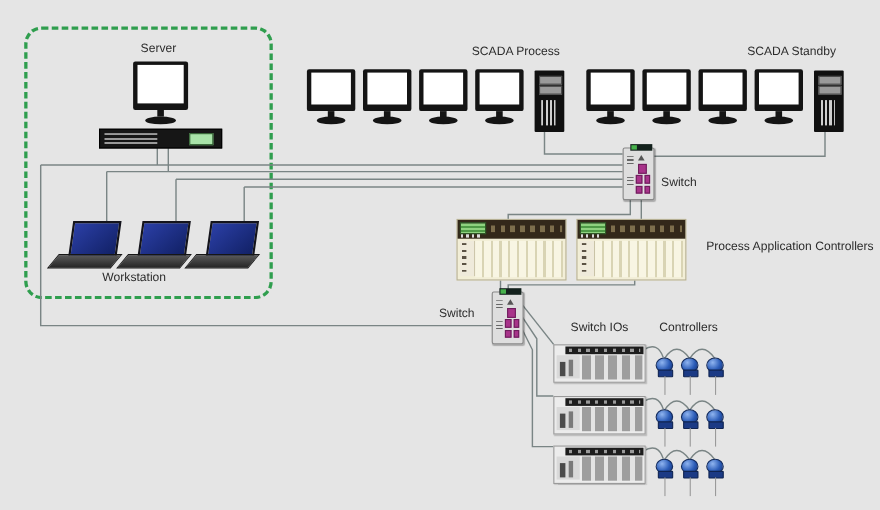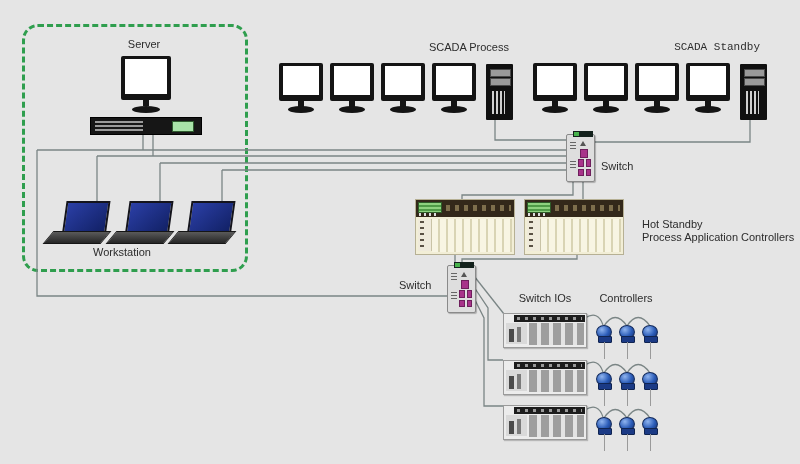--- a/index.html
+++ b/index.html
@@ -133,25 +133,24 @@
     <path d="M604 373 Q615 356 627 373"></path>
     <path d="M627 373 Q638 356 650 373"></path>
     <path d="M585 410 Q598 402 603 417"></path>
     <path d="M604 418 Q615 401 627 418"></path>
     <path d="M627 418 Q638 401 650 418"></path>
   </svg>
 
   <div class="lbl c" style="left:104px;top:38px;width:80px;">Server</div>
   <div class="lbl c" style="left:72px;top:246px;width:100px;">Workstation</div>
   <div class="lbl r" style="left:399px;top:41px;width:110px;">SCADA Process</div>
-  <div class="lbl r" style="left:650px;top:41px;width:110px;font-family:Liberation Mono, monospace;">SCADA Standby</div>
+  <div class="lbl r" style="left:650px;top:41px;width:110px;">SCADA Standby</div>
   <div class="lbl" style="left:601px;top:160px;">Switch</div>
   <div class="lbl" style="left:399px;top:279px;">Switch</div>
   <div class="lbl" style="left:642px;top:218px;">
-    <div>Hot Standby</div>
     <div>Process Application Controllers</div>
   </div>
   <div class="lbl c" style="left:505px;top:292px;width:80px;">Switch IOs</div>
   <div class="lbl c" style="left:592px;top:292px;width:68px;">Controllers</div>
 
   <div class="node monitor monitor--lg" style="left:121px;top:56px;">
     <div class="frame"></div>
     <div class="scr"></div>
     <div class="neck"></div>
     <div class="foot"></div>

